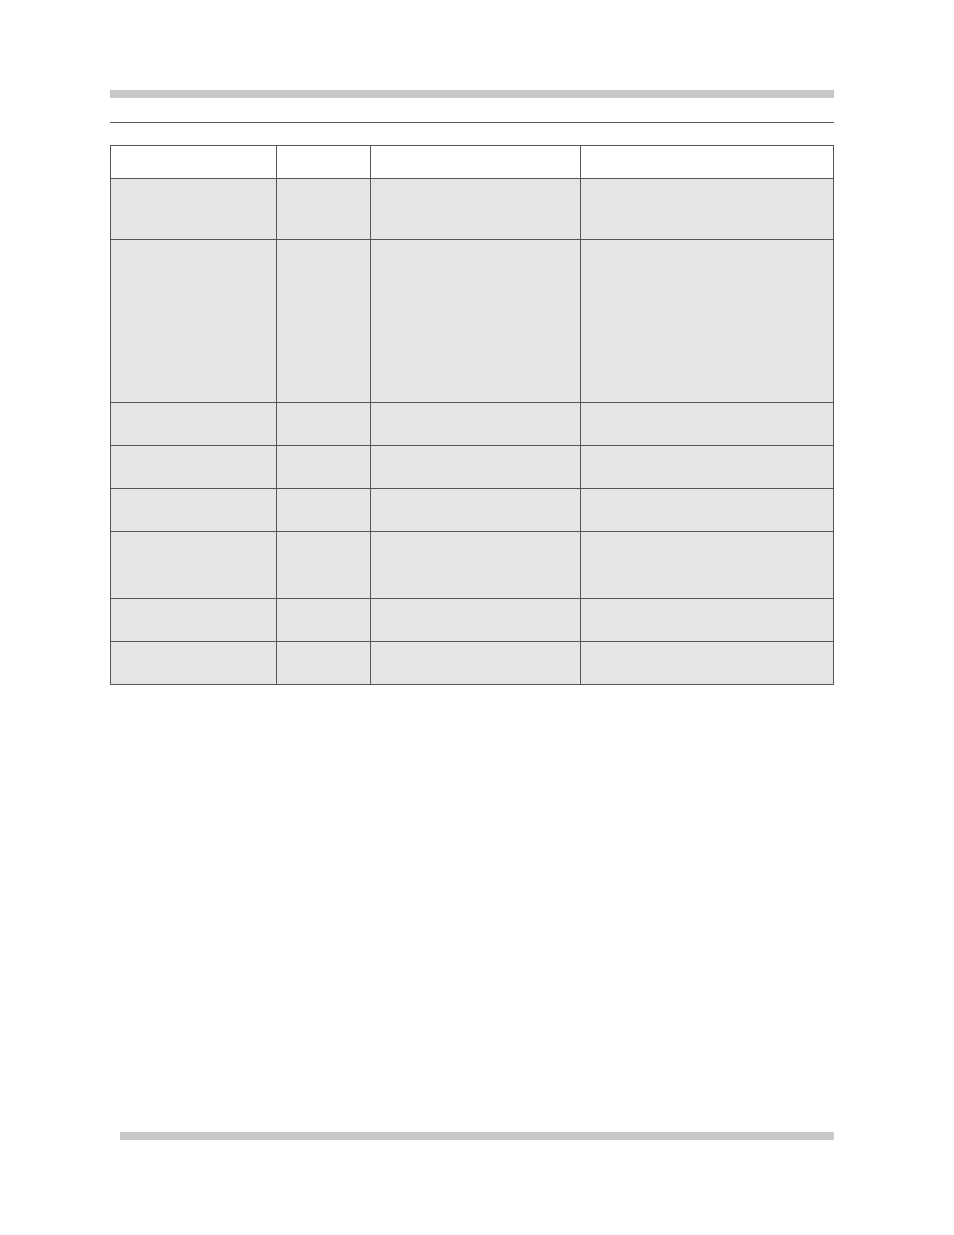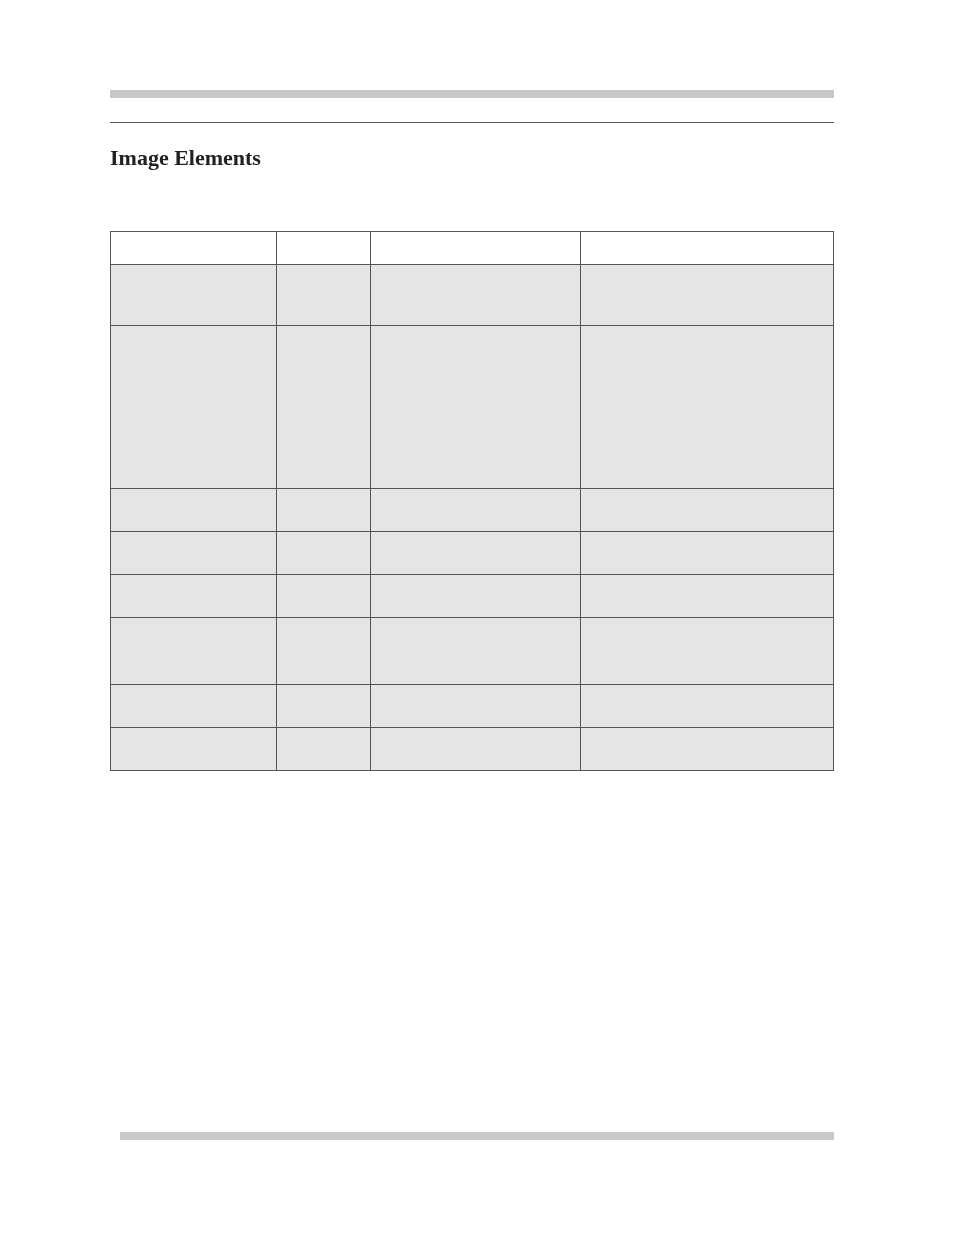--- a/index.html
+++ b/index.html
@@ -72,21 +72,20 @@
   }
 </style>
 </head>
 <body>
 
 <div class="page">
 
   <div class="top-thick-rule"></div>
   <div class="thin-rule"></div>
 
-  <h1 class="section-heading">Image Elements</h1>
 
   <table class="spec-table">
     <colgroup>
       <col class="c1">
         <col class="c2">
         <col class="c3">
         <col class="c4">
     </colgroup>
     <thead>
       <tr>

